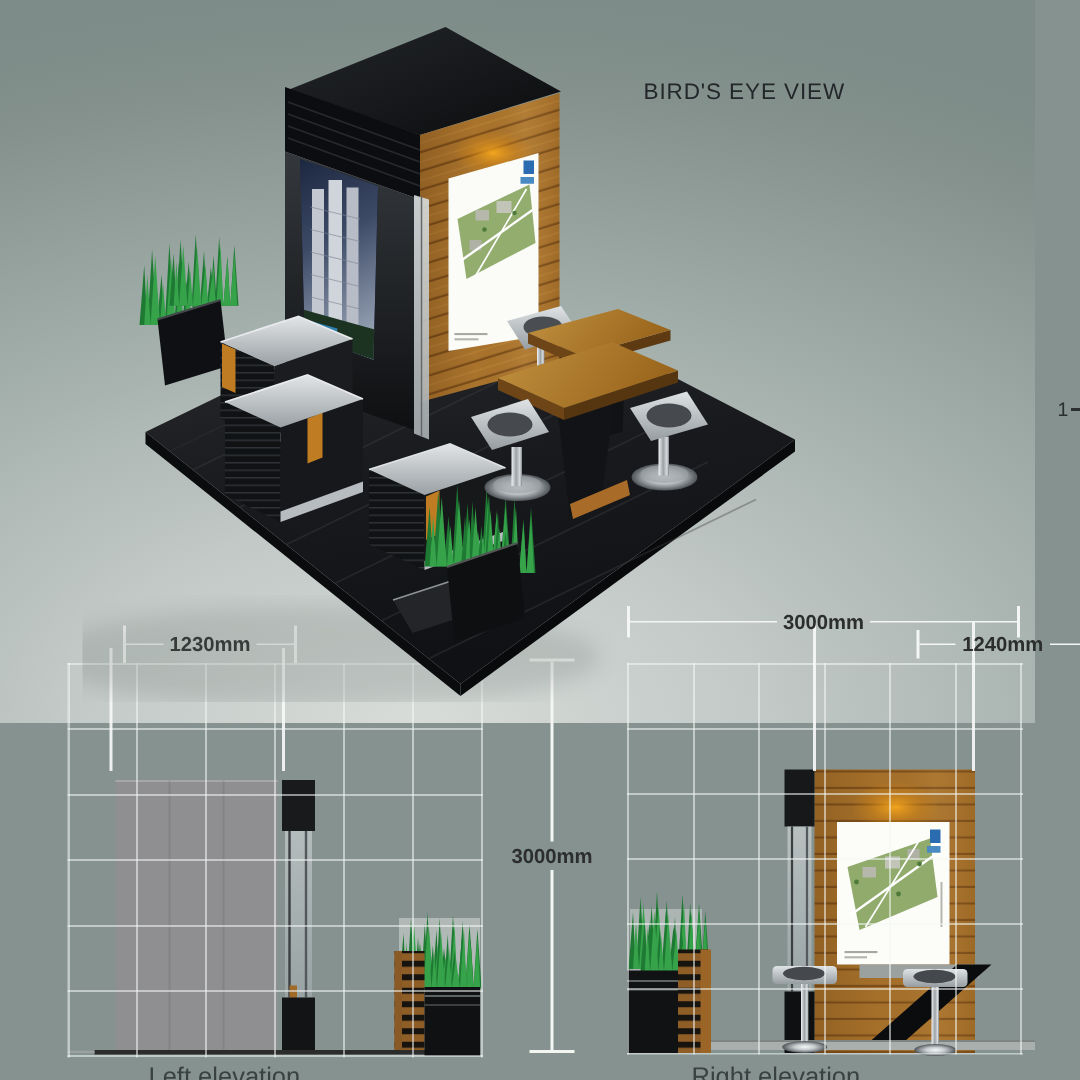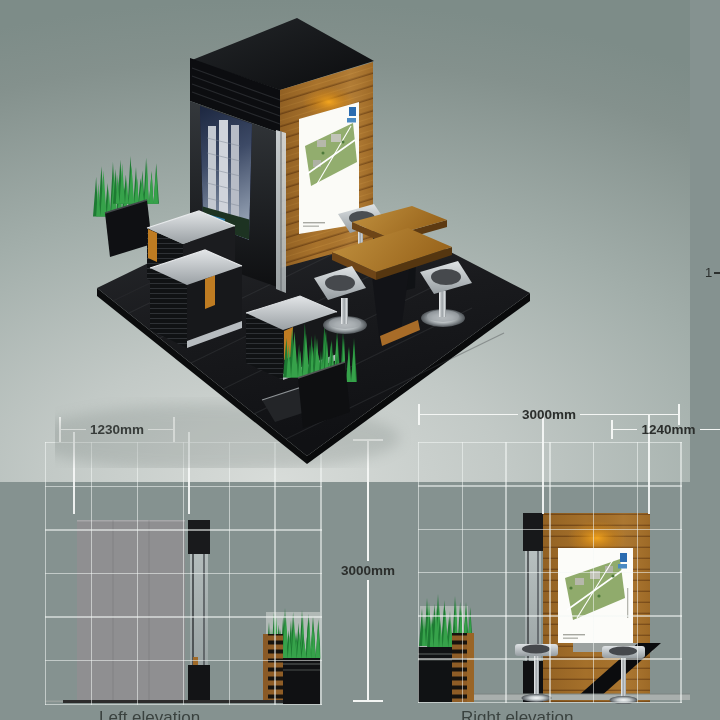--- a/index.html
+++ b/index.html
@@ -20,21 +20,21 @@
     repeating-linear-gradient(to bottom, rgba(244,248,246,.55) 0, rgba(244,248,246,.55) 1.4px, transparent 1.4px, transparent 43.3px);}
   .ext{position:absolute;width:1.8px;background:rgba(246,249,247,.92);}
   .ext-a{left:73px;top:432px;height:82px;}
   .ext-b{left:188px;top:432px;height:82px;}
   .ext-c{left:542px;top:414px;height:100px;}
   .ext-d{left:648px;top:414px;height:100px;}
   .dim{position:absolute;display:flex;align-items:center;color:#2b2e2c;font-size:13.5px;white-space:nowrap;font-weight:bold;}
   .dim .seg{flex:1;height:1.8px;background:#f4f6f4;}
   .dim .tick{width:1.8px;align-self:stretch;background:#f4f6f4;}
   .dim .lbl{padding:0 4px;}
-  .dim-1230{left:59px;top:417px;width:116px;height:25px;}
+  .dim-1230{left:82px;top:417px;width:116px;height:25px;}
   .dim-3000h{left:418px;top:404px;width:262px;height:21px;}
   .dim-1240{left:563px;top:420px;width:115px;height:19px;padding-left:48px;}
   .dim-v{flex-direction:column;}
   .dim-v .seg{width:1.8px;height:auto;flex:1;background:#f4f6f4;}
   .dim-v .tick{height:1.8px;width:30px;align-self:center;}
   .dim-v .lbl{padding:2px 0;}
   .dim-3000v{left:353px;top:439px;width:30px;height:263px;}
   .render3d{position:absolute;left:55px;top:8px;width:490px;height:460px;}
   .elev-label{position:absolute;font-size:17px;color:#3a423f;}
   .label-left{left:99px;top:708px;}
@@ -409,20 +409,21 @@
           <ellipse cx="388" cy="310" rx="22" ry="9" fill="url(#chromeR)"></ellipse>
           <ellipse cx="388" cy="308" rx="16" ry="6" fill="#9aa0a4" opacity="0.7"></ellipse>
           <rect x="384" y="283" width="7" height="26" fill="url(#poleG)"></rect>
           <polygon points="365,264 403,253 417,275 379,286" fill="url(#seatG)"></polygon>
           <ellipse cx="391" cy="269" rx="15" ry="8" fill="#46494d"></ellipse>
         </g>
       </g>
     </g>
   </svg>
 
+  <div class="title">BIRD'S EYE VIEW</div>
 
   <div class="elev-label label-left">Left elevation</div>
   <div class="elev-label label-right">Right elevation</div>
 
   <div class="frag">
     <span>1</span>
     <span class="frag-dash"></span>
   </div>
 
 </div>

